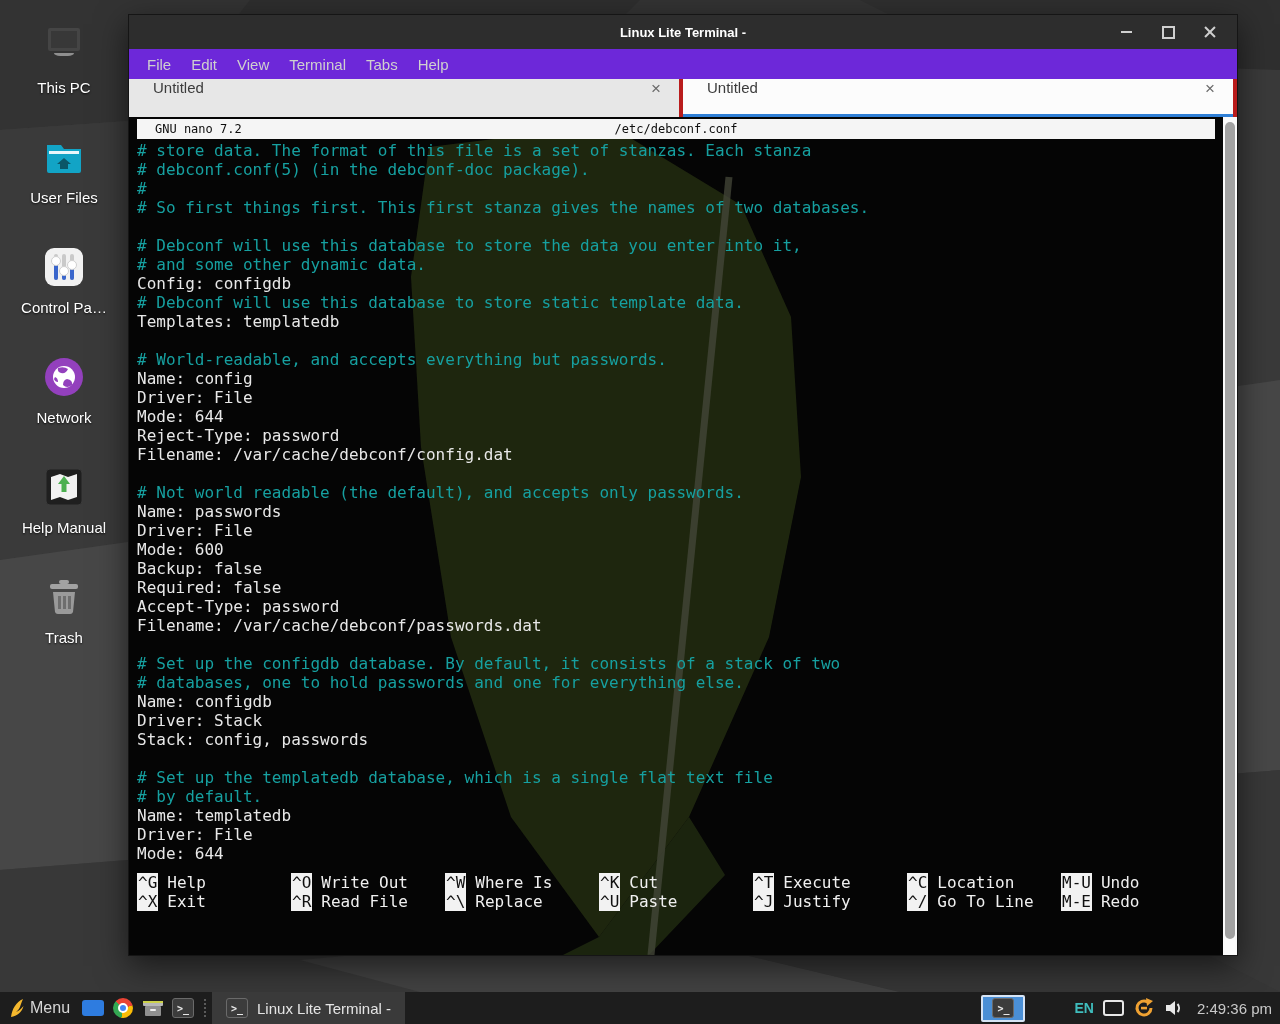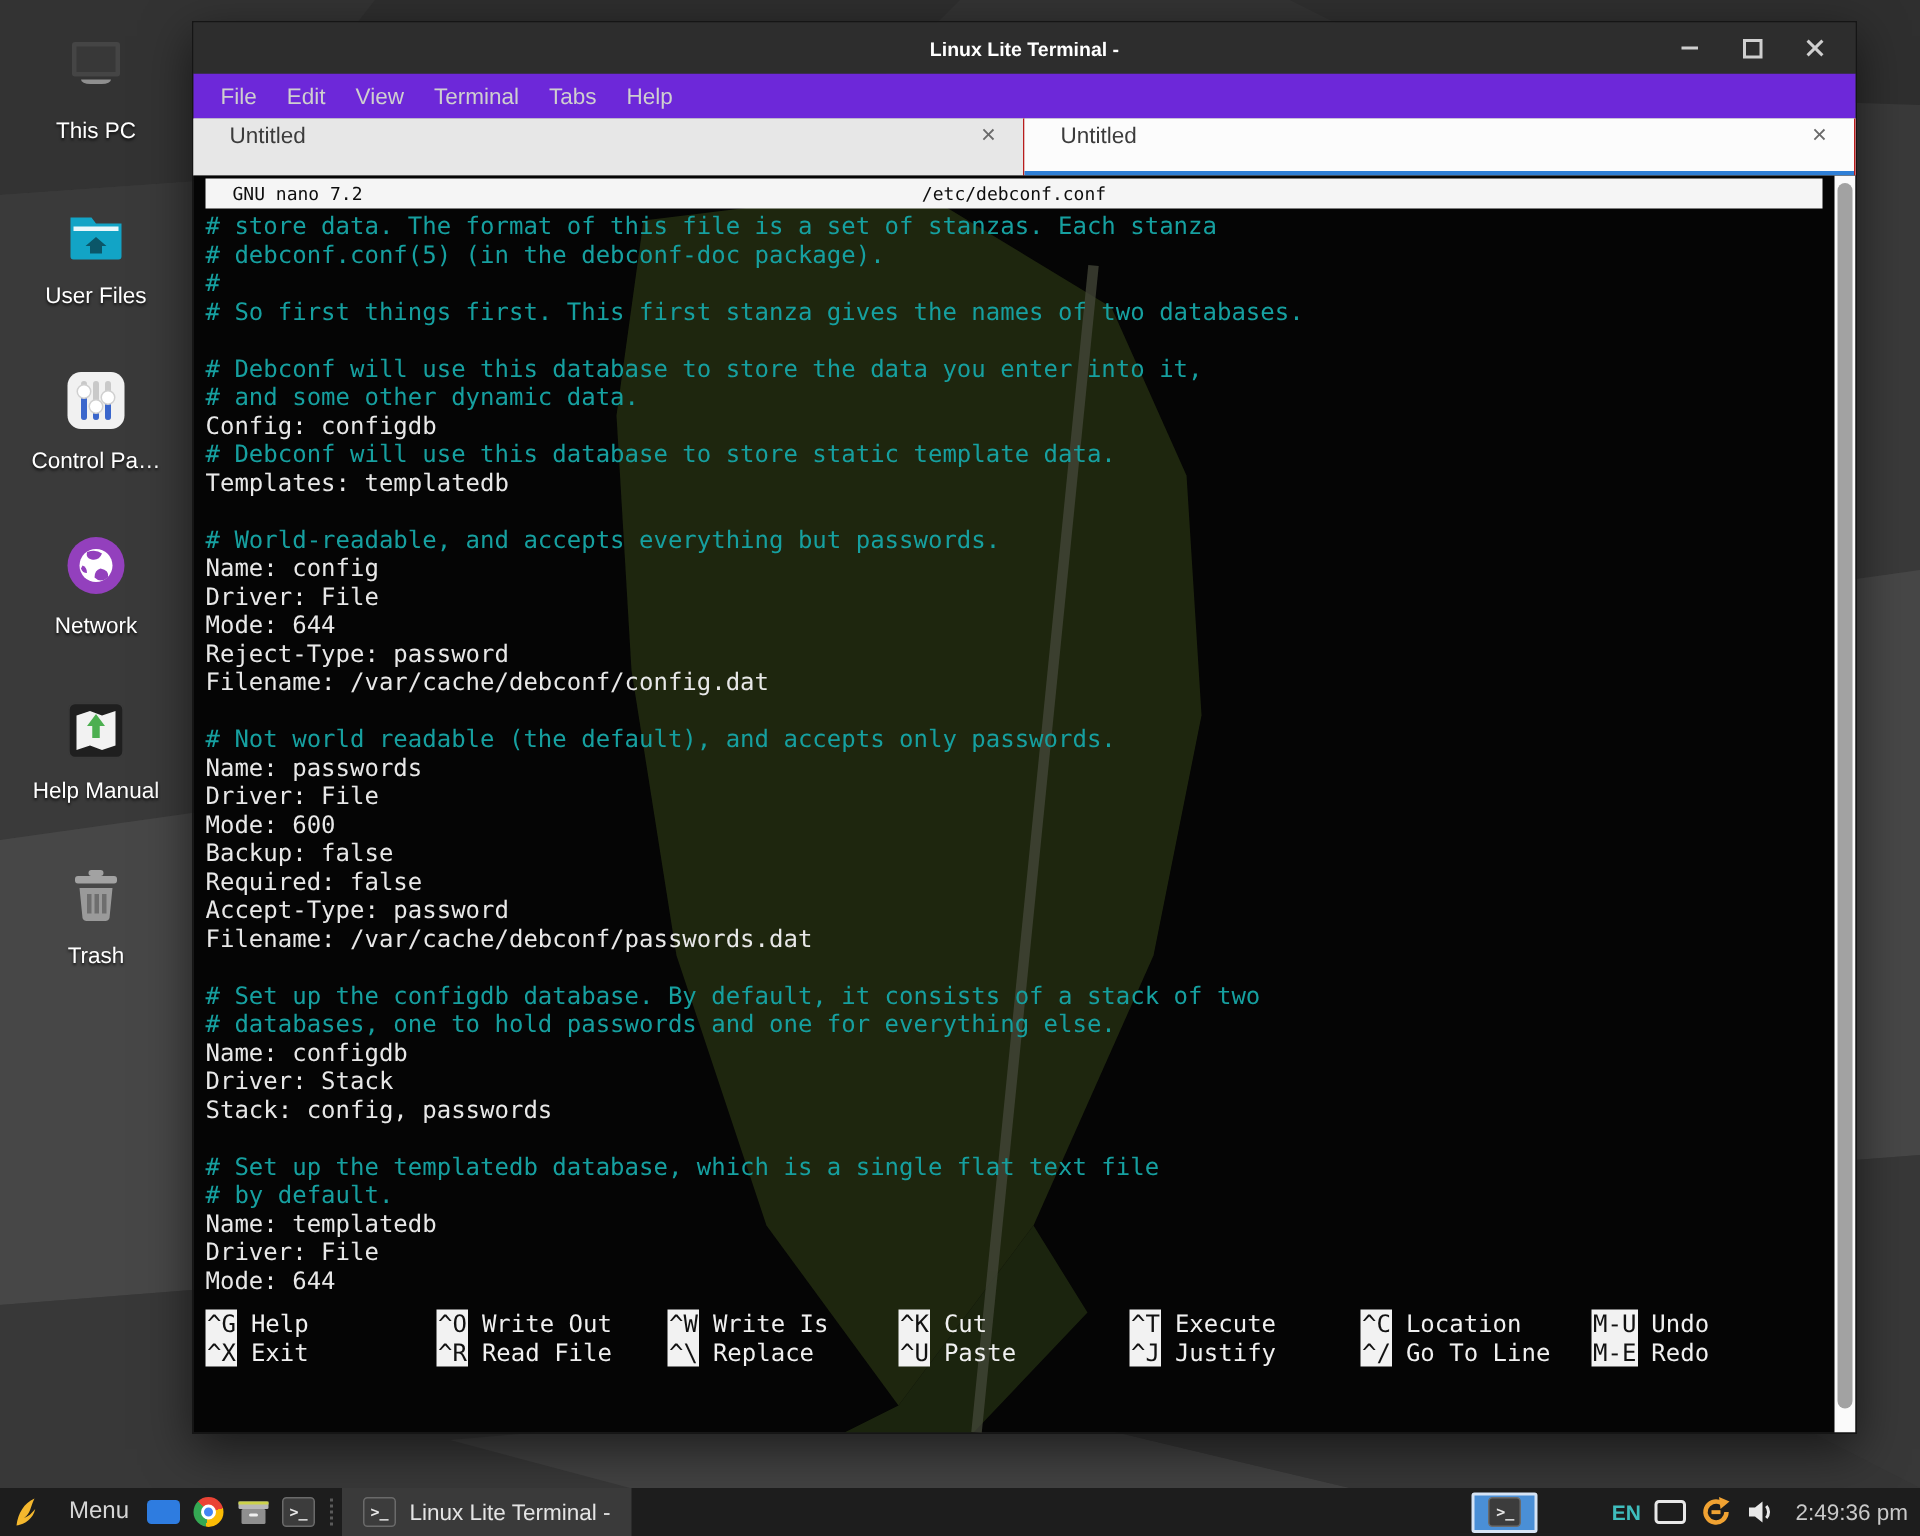--- a/index.html
+++ b/index.html
@@ -27,21 +27,21 @@
   .glyph-max{width:9px;height:9px;border:2px solid #cfcfcf;}
   .glyph-close{position:relative;width:12px;height:12px;}
   .glyph-close:before,.glyph-close:after{content:"";position:absolute;left:5px;top:-1px;width:2px;height:14px;background:#cfcfcf;}
   .glyph-close:before{transform:rotate(45deg);}
   .glyph-close:after{transform:rotate(-45deg);}
 
   .menubar{height:30px;background:#6d28d9;display:flex;align-items:center;padding-left:8px;flex:0 0 auto;}
   .mitem{color:#cfcfcf;font-size:15px;padding:0 10px;cursor:pointer;}
 
   .tabbar{height:38px;display:flex;flex:0 0 auto;background:#d9d9d9;}
-  .tab{flex:1;background:#e7e7e7;border-right:1px solid #b91c1c;display:flex;align-items:center;
+  .tab{flex:1;background:#e7e7e7;border-right:4px solid #b91c1c;display:flex;align-items:flex-start;
        padding:0 14px 16px 24px;box-sizing:border-box;position:relative;cursor:pointer;}
   .tab-label{color:#3c3c3c;font-size:15px;flex:1;}
   .tab-close{color:#6a6a6a;font-size:17px;padding:0 4px;cursor:pointer;}
   .tab.active{background:#fcfcfc;}
   .tab.active:after{content:"";position:absolute;left:0;right:0;bottom:0;height:3px;background:#2f7fd6;}
 
   
   .terminal{flex:1;background:#050505;position:relative;overflow:hidden;
             font-family:"DejaVu Sans Mono",monospace;}
   .watermark{position:absolute;left:0;top:0;z-index:0;}
@@ -60,21 +60,21 @@
   .sc .k{background:#f2f2f2;color:#111;font-size:16px;line-height:19px;padding:0 1px;white-space:pre;}
   .sc .l{color:#f0f0f0;font-size:16px;margin-left:9px;white-space:pre;}
 
   .vscroll{position:absolute;top:0;bottom:0;right:0;width:14px;background:#fafafa;z-index:2;}
   .vthumb{position:absolute;left:2px;right:2px;top:5px;bottom:16px;background:#a2a2a2;border-radius:5px;}
 
   
   .taskbar{position:absolute;left:0;right:0;bottom:0;height:32px;background:#1d1d1d;z-index:3;
            display:flex;align-items:center;}
   .tb-left{display:flex;align-items:center;height:100%;}
-  .menu-btn{display:flex;align-items:center;gap:20px;padding:0 8px;height:100%;cursor:pointer;}
+  .menu-btn{display:flex;align-items:center;gap:4px;padding:0 8px;height:100%;cursor:pointer;}
   .menu-label{color:#d6d6d6;font-size:16px;}
   .launcher{width:30px;height:100%;display:flex;align-items:center;justify-content:center;cursor:pointer;}
   .blue-screen{width:22px;height:16px;background:#2e7ce0;border-radius:3px;}
   .chrome{width:20px;height:20px;border-radius:50%;position:relative;
           background:conic-gradient(from -45deg,#ea4335 0 120deg,#fbbc05 120deg 235deg,#34a853 235deg 360deg);}
   .chrome-dot{position:absolute;inset:5px;background:#4285f4;border:2px solid #fff;border-radius:50%;box-sizing:border-box;}
   .ticon{width:22px;height:20px;background:#3c3c3c;border:1px solid #6a6a6a;border-radius:3px;
          color:#e8e8e8;font-family:"DejaVu Sans Mono",monospace;font-size:10px;font-weight:bold;
          display:flex;align-items:center;justify-content:center;box-sizing:border-box;}
   .tb-sep{height:18px;border-left:2px dotted #5a5a5a;margin:0 6px;}
@@ -283,21 +283,21 @@
           <div class="sc">
           <span class="k">^O</span>
           <span class="l">Write Out</span>
         </div>
           <div class="sc">
           <span class="k">^R</span>
           <span class="l">Read File</span>
         </div>
           <div class="sc">
           <span class="k">^W</span>
-          <span class="l">Write Is</span>
+          <span class="l">Where Is</span>
         </div>
           <div class="sc">
           <span class="k">^\</span>
           <span class="l">Replace</span>
         </div>
           <div class="sc">
           <span class="k">^K</span>
           <span class="l">Cut</span>
         </div>
           <div class="sc">

